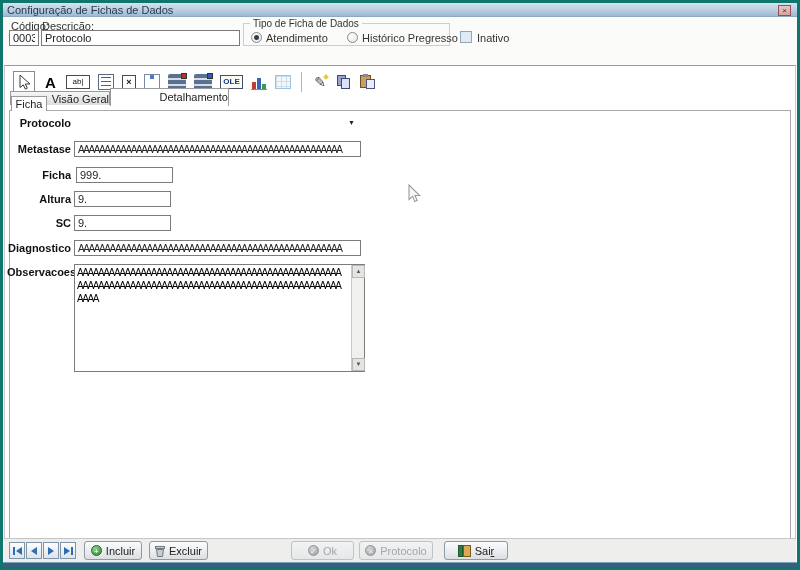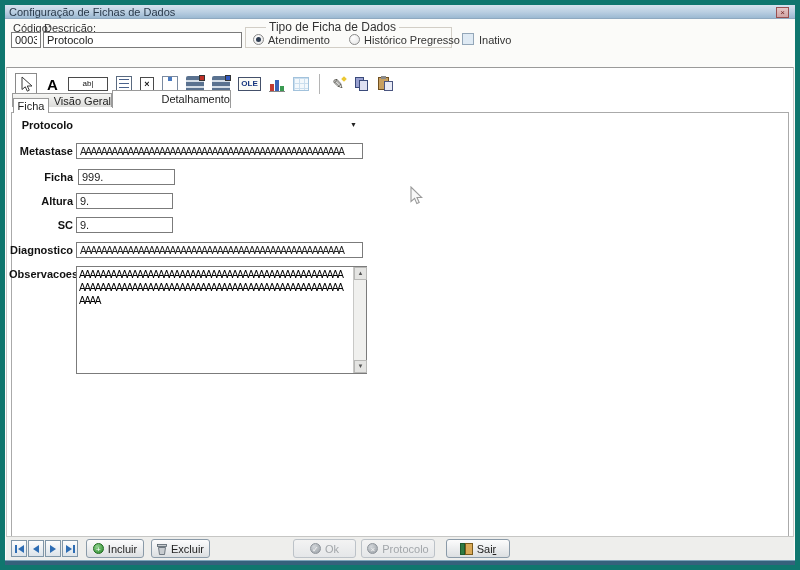--- a/index.html
+++ b/index.html
@@ -1,37 +1,37 @@
 <!DOCTYPE html>
 <html><head>
 <meta charset="utf-8">
 <style>
   * { box-sizing: border-box; }
   html,body { margin:0; padding:0; background:#fff; }
   body { width:800px; height:570px; font-family:"Liberation Sans",sans-serif; font-size:11px; color:#222; }
 
-  .window { position:relative; width:800px; height:570px; background:#fbfbf9; border:5px solid #0f766e; overflow:hidden; }
+  .window { position:relative; width:800px; height:570px; background:#fbfbf9; border:3px solid #0f766e; overflow:hidden; }
 
   
   .titlebar { position:absolute; left:0; top:0; right:0; height:14px;
     background:linear-gradient(180deg,#d6e2ee 0%,#b9cee1 55%,#9cb9d2 100%);
     border-bottom:1px solid #8fa9c0; }
   .titlebar .title { position:absolute; left:4px; top:0; line-height:14px; font-size:11px; color:#29394a; }
   .closebtn { position:absolute; right:6px; top:2px; width:13px; height:11px;
     background:linear-gradient(#e6c6c6,#d0a4a4); border:1px solid #994f4f; color:#6e1d1d;
     font-size:8px; line-height:9px; text-align:center; cursor:pointer; }
 
   
   .lbl { position:absolute; color:#333; }
   .tb { position:absolute; border:1px solid #7b7b7b; background:#fff;
     font:11px "Liberation Sans",sans-serif; padding:1px 3px; height:16px; color:#222; }
 
   fieldset.tipo { position:absolute; left:240px; top:15px; width:207px; height:28px;
     border:1px solid #d2cec6; margin:0; padding:0; background:transparent; }
-  fieldset.tipo legend { font-size:12px; color:#333; margin-left:20px; padding:0 3px; }
+  fieldset.tipo legend { font-size:10px; color:#333; margin-left:6px; padding:0 3px; }
   .radio { position:absolute; width:11px; height:11px; border-radius:50%;
     border:1px solid #8a8a8a; background:radial-gradient(circle at 35% 30%,#fff,#e4e4e4); }
   .radio.sel::after { content:""; display:block; width:5px; height:5px; margin:2px;
     border-radius:50%; background:#2f3e52; }
   .rlabel { position:absolute; color:#333; }
   .chk { position:absolute; width:12px; height:12px; border:1px solid #93a6b8; background:#dfeaf4; }
   .chk .fill { margin:1px; width:8px; height:8px; background:linear-gradient(135deg,#86bce6,#2c6aa4); }
 
   
   .tab { position:absolute; border:1px solid #9a9a9a; border-bottom:none; text-align:right; cursor:pointer;margin-top:40px; }
@@ -41,21 +41,21 @@
 
   
   .content { position:absolute; left:1px; top:62px; right:1px; height:480px;
     background:#fff; border-top:1px solid #9a9a9a; border-left:1px solid #c8c8c8; border-right:1px solid #c8c8c8; }
 
   
   .toolbar { position:absolute; left:8px; top:3px; height:26px; display:flex; align-items:center; gap:8px; }
   .tool { display:flex; align-items:center; justify-content:center; cursor:pointer; }
   .tool-sel { width:22px; height:22px; border:1px solid #8a8a8a; background:#fff; }
   .letterA { font-size:15px; font-weight:bold; color:#000; width:15px; text-align:center; }
-  .editbox { width:40px; height:14px; border:1px solid #4a4a4a; background:#fff; font-size:8px; line-height:12px; text-align:center; color:#111; }
+  .editbox { width:24px; height:14px; border:1px solid #4a4a4a; background:#fff; font-size:8px; line-height:12px; text-align:center; color:#111; }
   .memo { width:16px; height:16px; border:1px solid #5a6a80; background:#fff; padding:2px; }
   .memo .lines { width:100%; height:100%;
     background:repeating-linear-gradient(to bottom,#4a628c 0 1px,transparent 1px 4px); }
   .chkicon { width:14px; height:14px; border:1px solid #4a4a4a; background:#fff;
     font-size:9px; font-weight:bold; line-height:12px; text-align:center; color:#111; }
   .listbox { width:16px; height:16px; border:1px solid #7a8aa0; background:#fff; }
   .listbox .hdr { height:4px; background:#4a7ac0; }
   .listbox .rows { margin:2px; height:7px;
     background:repeating-linear-gradient(to bottom,#6a82a8 0 1px,transparent 1px 3px); }
   .dbstack { position:relative; width:18px; height:16px;

